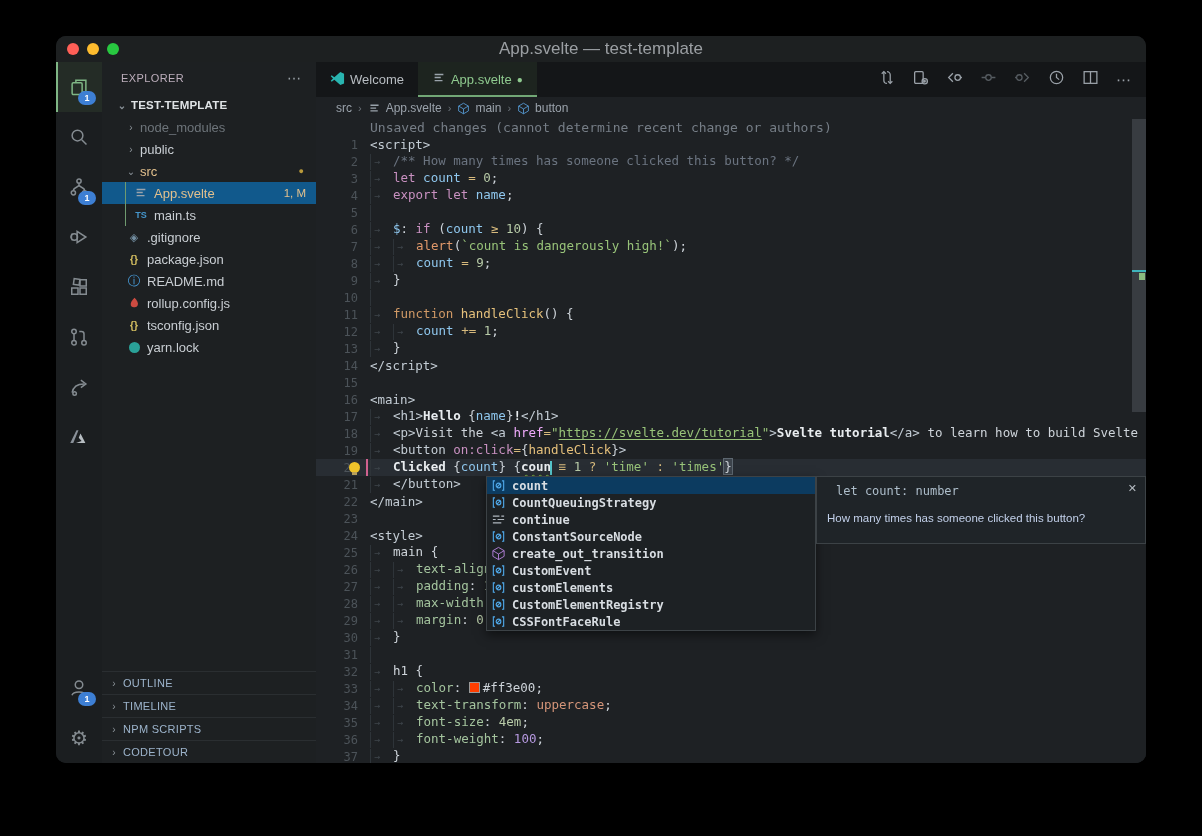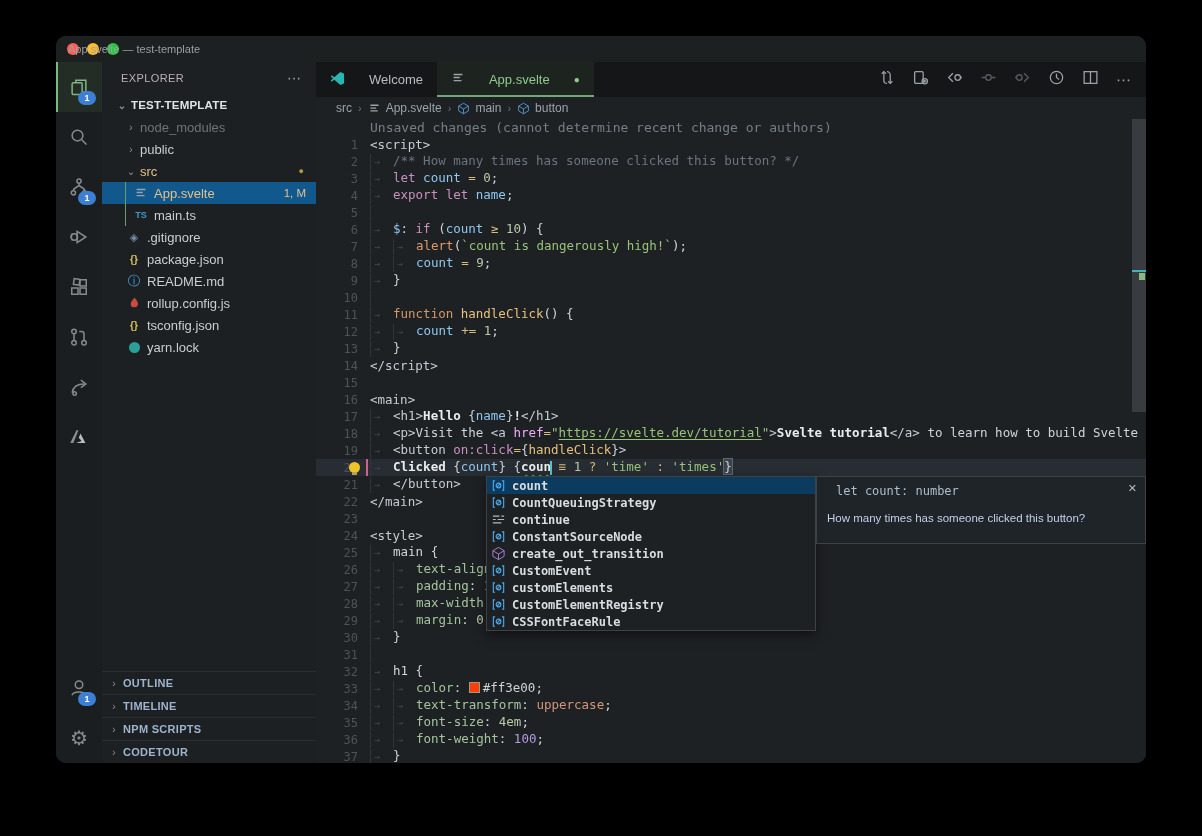--- a/index.html
+++ b/index.html
@@ -5,21 +5,21 @@
   html,body{margin:0;padding:0;background:#000;}
   .canvas{position:relative;width:1202px;height:836px;background:#000;overflow:hidden;
           font-family:"Liberation Sans",sans-serif;-webkit-font-smoothing:antialiased;}
   .window{position:absolute;left:56px;top:36px;width:1090px;height:727px;border-radius:10px;
           overflow:hidden;background:#1e2124;box-shadow:0 25px 70px rgba(0,0,0,.8);}
   
   .titlebar{position:relative;height:26px;background:#1d2021;display:flex;align-items:center;}
   .traffic{display:flex;gap:8px;margin-left:11px;}
   .tl{width:12px;height:12px;border-radius:50%;}
   .tl.r{background:#ff5f57}.tl.y{background:#febc2e}.tl.g{background:#28c840}
-  .wtitle{position:absolute;left:12px;right:0;font-size:11px;color:#9b9fa3;}
+  .wtitle{position:absolute;left:0;right:0;text-align:center;font-size:17px;color:#9b9fa3;}
   
   .mainrow{position:absolute;top:26px;left:0;right:0;bottom:0;display:flex;}
   
   .abar{width:46px;background:#1b1e20;display:flex;flex-direction:column;flex:0 0 46px;}
   .ab-top{flex:1}
   .ab-item{position:relative;height:50px;display:flex;align-items:center;justify-content:center;color:#848b90;cursor:pointer;}
   .ab-item.active{color:#7fb685;background:#242c26;box-shadow:inset 2px 0 0 #7fb685;}
   .ab-ic svg{display:block}
   .badge{position:absolute;right:6px;bottom:7px;min-width:14px;height:14px;border-radius:8px;background:#3d7fd4;
          color:#fff;font-size:9px;font-weight:bold;display:flex;align-items:center;justify-content:center;padding:0 2px;}
@@ -45,25 +45,25 @@
   .trow .rdot{margin-left:auto;margin-right:12px;color:#b99a3b;font-size:9px;}
   .ts-ic{color:#4596cc;font-weight:bold;font-size:9px;}
   .json-ic{color:#d8c262;font-weight:bold;font-size:10px;}
   .info-ic{color:#4aa0e0;font-size:12.5px;}
   .git-ic{color:#728da0;font-size:11px;}
   .yarn-ic{width:11px;height:11px;border-radius:50%;background:#2aa198;display:inline-block;}
   .sb-sections{border-top:1px solid #2a2e31;}
   .sect{height:22px;display:flex;align-items:center;border-top:1px solid #2a2e31;padding-left:6px;cursor:pointer;}
   .sect:first-child{border-top:none}
   .sect .chev{width:12px;color:#8a9299;font-size:10px;text-align:center;margin-right:3px;}
-  .sect .slbl{font-size:11px;font-weight:bold;color:#9db4cc;letter-spacing:.3px;}
+  .sect .slbl{font-size:11px;font-weight:normal;color:#9db4cc;letter-spacing:.3px;}
   
   .edcol{flex:1;display:flex;flex-direction:column;min-width:0;position:relative;background:#1e2124;}
   .tabbar{height:35px;background:#141618;display:flex;align-items:stretch;}
-  .tab{display:flex;align-items:center;gap:24px;padding:0 14px;font-size:13px;color:#b8bdc2;cursor:pointer;background:#141618;}
+  .tab{display:flex;align-items:center;gap:5px;padding:0 14px;font-size:13px;color:#b8bdc2;cursor:pointer;background:#141618;}
   .tab.active{background:#1d241f;color:#8fca8f;box-shadow:inset 0 -2px 0 #72a876;}
   .tab .dot{color:#8fca8f;font-size:10px;}
   .edactions{margin-left:auto;display:flex;align-items:center;gap:17px;padding-right:14px;color:#9aa1a8;}
   .edactions .tbi{cursor:pointer;display:flex;align-items:center;}
   .edactions .tbi.dis{color:#565c61;}
   .more-glyph{font-size:15px;letter-spacing:1px;}
   .breadcrumb{height:22px;display:flex;align-items:center;padding-left:20px;font-size:12px;color:#9aa2ab;gap:6px;background:#1e2124;}
   .breadcrumb .bsep{color:#6b7279;font-size:11px;}
   .breadcrumb .bic{display:flex;align-items:center;margin-right:-1px;}
   

